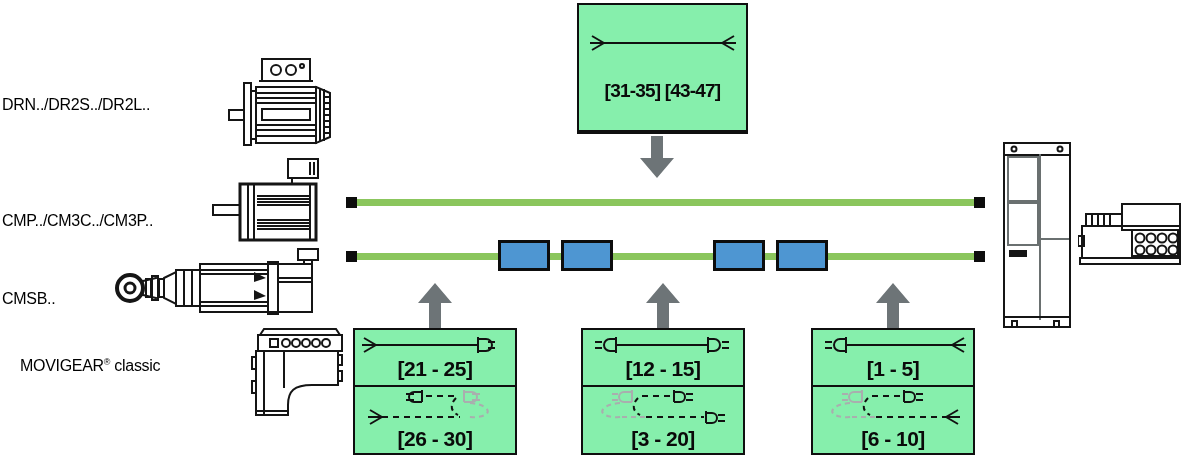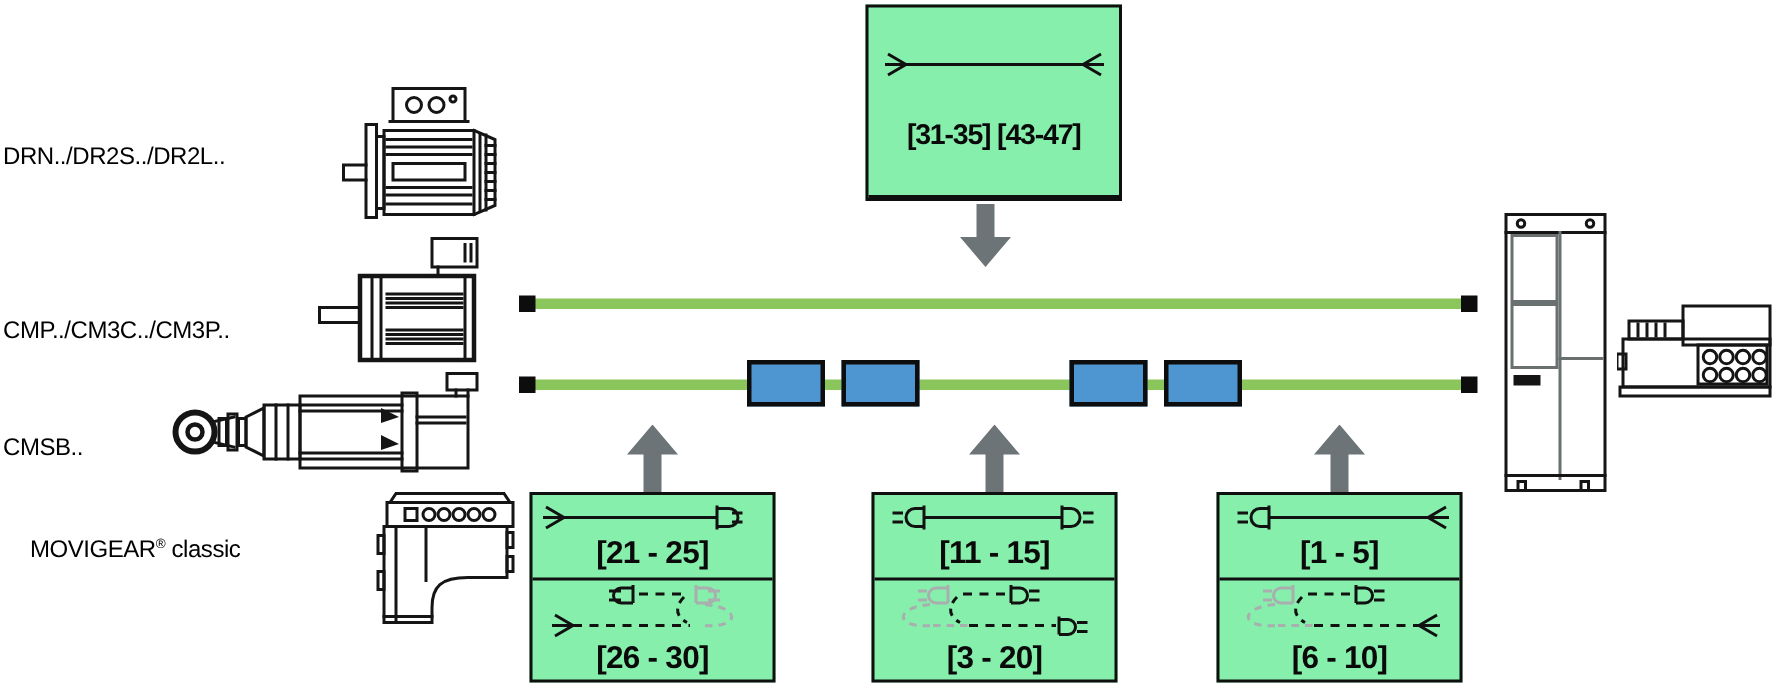--- a/index.html
+++ b/index.html
@@ -197,21 +197,21 @@
     </div>
   </div>
 
   <div class="abs gbox" style="left:581px;top:328px;width:164px;height:127px;">
     <div class="sect first">
       <svg class="picto" width="150" height="22" viewBox="0 0 150 22" stroke="#111" stroke-width="2" fill="none">
         <path d="M28,3 V19 M28,5 h-6 a6,6 0 0 0 0,12 h6 M14,8 h-7 M14,14 h-7"></path>
         <path d="M28,11 H120"></path>
         <path d="M120,3 V19 M120,5 h6 a6,6 0 0 1 0,12 h-6 M134,8 h7 M134,14 h7"></path>
       </svg>
-      <div class="rangelbl">[11 - 15]</div>
+      <div class="rangelbl">[12 - 15]</div>
     </div>
     <div class="sect">
       <svg class="picto" width="150" height="38" viewBox="0 0 150 38" fill="none" stroke-width="2">
         <g stroke="#a9aeae">
           <path d="M44,1 V13 M44,3 h-8 a5,5 0 0 0 0,10 h8 M30,5 h-6 M30,11 h-6"></path>
           <path d="M32,14 C8,16 8,30 34,28" stroke-dasharray="5,4"></path>
           <path d="M34,28 H58" stroke-dasharray="5,4"></path>
         </g>
         <g stroke="#111">
           <path d="M50,9 C44,15 44,22 52,26" stroke-dasharray="5,4"></path>

